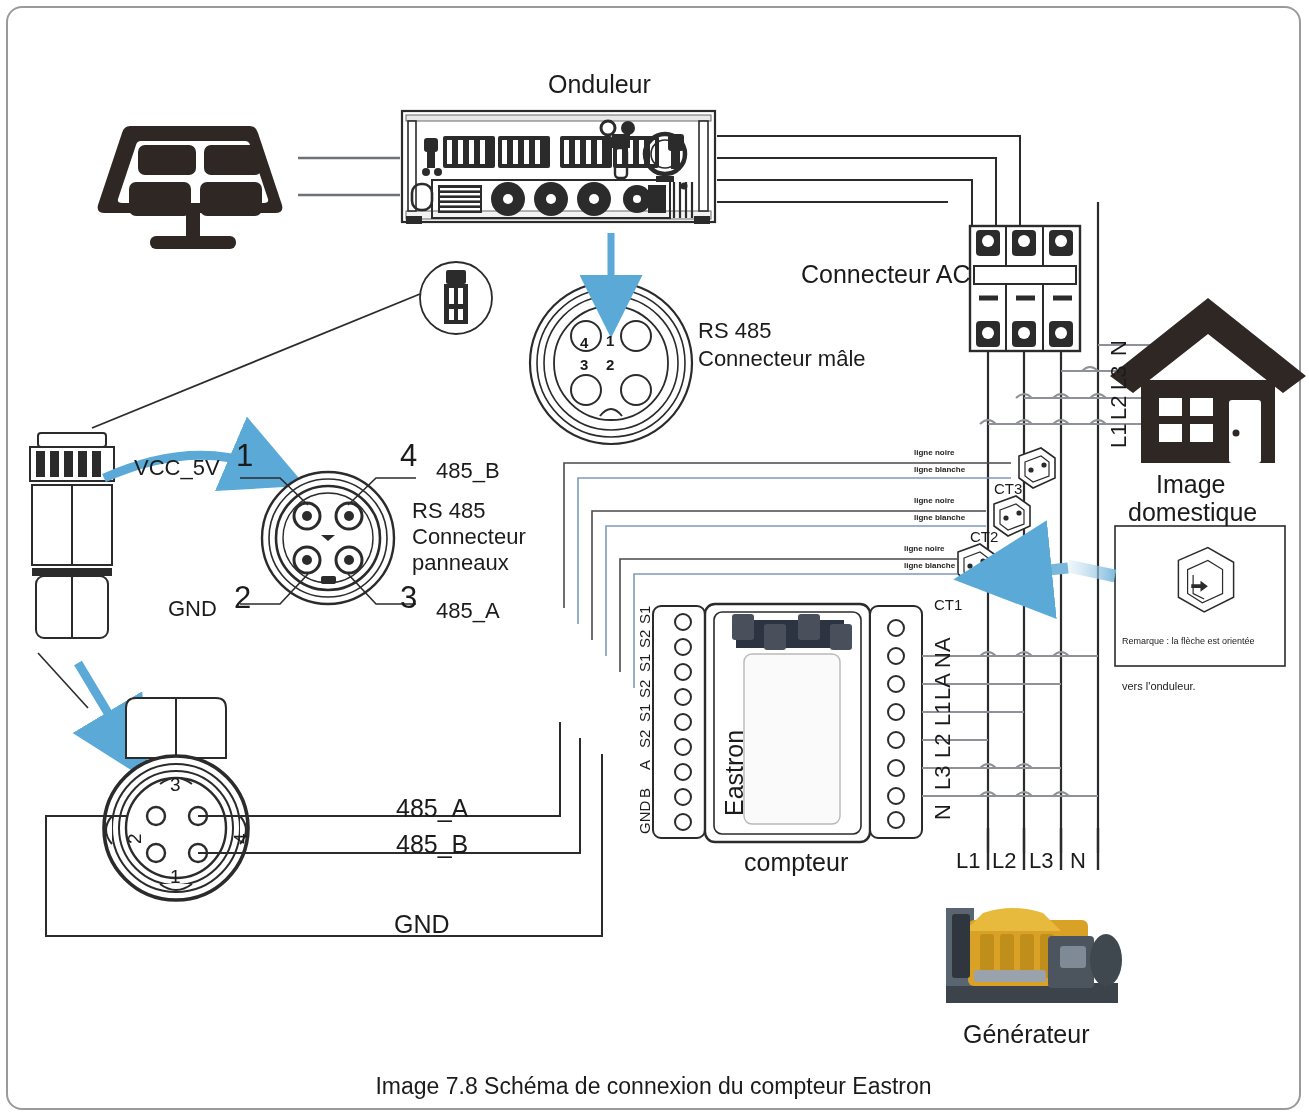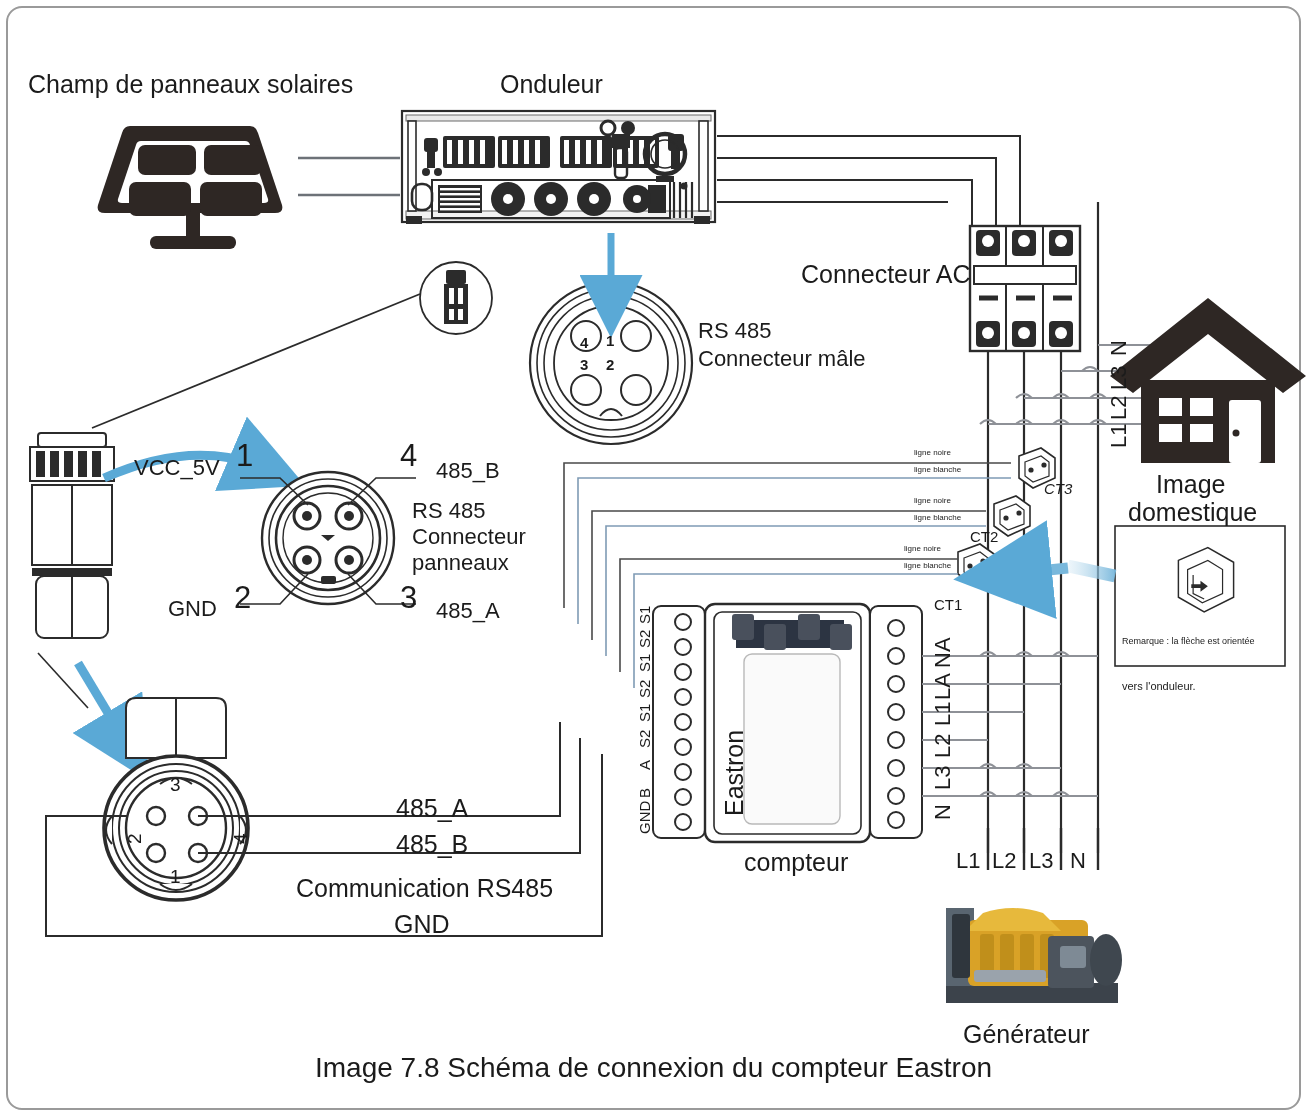--- a/index.html
+++ b/index.html
@@ -7,23 +7,23 @@
   #page{position:relative;width:1309px;height:1118px;background:#fff;overflow:hidden;}
   #frame{position:absolute;left:6px;top:6px;width:1295px;height:1104px;
          border:2px solid #9a9a9a;border-radius:16px;box-sizing:border-box;background:#fff;}
   .lbl{position:absolute;color:#1b1b1b;white-space:nowrap;line-height:1.15;}
   .vert{position:absolute;white-space:nowrap;color:#1b1b1b;
         transform-origin:0 0;transform:rotate(-90deg);}
   svg{position:absolute;left:0;top:0;overflow:visible;}
   .ttl{font-size:25px;}
   .mid{font-size:22px;}
   .sm{font-size:19px;}
-  .tiny{font-size:8px;color:#222;}
+  .tiny{font-size:8px;color:#222;font-weight:bold;}
   .num{font-size:31px;}
-  .cap{font-size:28px;}
+  .cap{font-size:23px;margin-top:21px;}
   .ctlbl{font-size:15px;}
 </style>
 </head>
 <body>
 
 <div id="page">
  <div id="frame">
 
   <svg width="1295" height="1104">
     <defs>
@@ -429,22 +429,21 @@
     </g>
 
     <g stroke="#2b2b2b" stroke-width="2.4" fill="none">
       <line x1="980" y1="820" x2="980" y2="862"></line>
       <line x1="1016" y1="820" x2="1016" y2="862"></line>
       <line x1="1053" y1="820" x2="1053" y2="862"></line>
       <line x1="1090" y1="820" x2="1090" y2="862"></line>
     </g>
   </svg>
 
-  <div class="lbl ttl" style="left:20px;top:62px;">Champ de panneaux  solaires</div>
-  <div class="lbl ttl" style="left:492px;top:62px;">Onduleur</div>
+  <div class="lbl ttl" style="left:540px;top:62px;">Onduleur</div>
   <div class="lbl ttl" style="left:793px;top:252px;">Connecteur AC</div>
 
   <div class="lbl mid" style="left:690px;top:310px;">RS 485</div>
   <div class="lbl mid" style="left:690px;top:338px;">Connecteur mâle</div>
 
   <div class="lbl mid" style="left:404px;top:490px;">RS 485</div>
   <div class="lbl mid" style="left:404px;top:516px;text-align:right;">Connecteur</div>
   <div class="lbl mid" style="left:404px;top:542px;">panneaux</div>
 
   <div class="lbl mid" style="left:126px;top:447px;">VCC_5V</div>
@@ -461,32 +460,31 @@
   <div class="lbl" style="left:572px;top:348px;font-size:15px;font-weight:bold;">3</div>
   <div class="lbl" style="left:598px;top:348px;font-size:15px;font-weight:bold;">2</div>
 
   <div class="lbl sm" style="left:162px;top:766px;">3</div>
   <div class="vert sm" style="left:116px;top:836px;">2</div>
   <div class="vert sm" style="left:222px;top:836px;">4</div>
   <div class="lbl sm" style="left:162px;top:858px;">1</div>
 
   <div class="lbl ttl" style="left:388px;top:786px;">485_A</div>
   <div class="lbl ttl" style="left:388px;top:822px;">485_B</div>
-  <div class="lbl ttl" style="left:288px;top:866px;">Communication RS485</div>
   <div class="lbl ttl" style="left:386px;top:902px;">GND</div>
 
   <div class="lbl ttl" style="left:1148px;top:462px;">Image</div>
   <div class="lbl ttl" style="left:1120px;top:490px;">domestique</div>
 
   <div class="vert mid" style="left:1098px;top:348px;">N</div>
   <div class="vert mid" style="left:1098px;top:382px;">L3</div>
   <div class="vert mid" style="left:1098px;top:412px;">L2</div>
   <div class="vert mid" style="left:1098px;top:440px;">L1</div>
 
-  <div class="lbl ctlbl" style="left:1036px;top:472px;font-style:italic;">CT3</div>
+  <div class="lbl ctlbl" style="left:986px;top:472px;">CT3</div>
   <div class="lbl ctlbl" style="left:962px;top:520px;">CT2</div>
   <div class="lbl ctlbl" style="left:926px;top:588px;">CT1</div>
 
   <div class="lbl tiny" style="left:906px;top:440px;">ligne noire</div>
   <div class="lbl tiny" style="left:906px;top:457px;">ligne blanche</div>
   <div class="lbl tiny" style="left:906px;top:488px;">ligne noire</div>
   <div class="lbl tiny" style="left:906px;top:505px;">ligne blanche</div>
   <div class="lbl tiny" style="left:896px;top:536px;">ligne noire</div>
   <div class="lbl tiny" style="left:896px;top:553px;">ligne blanche</div>
 

